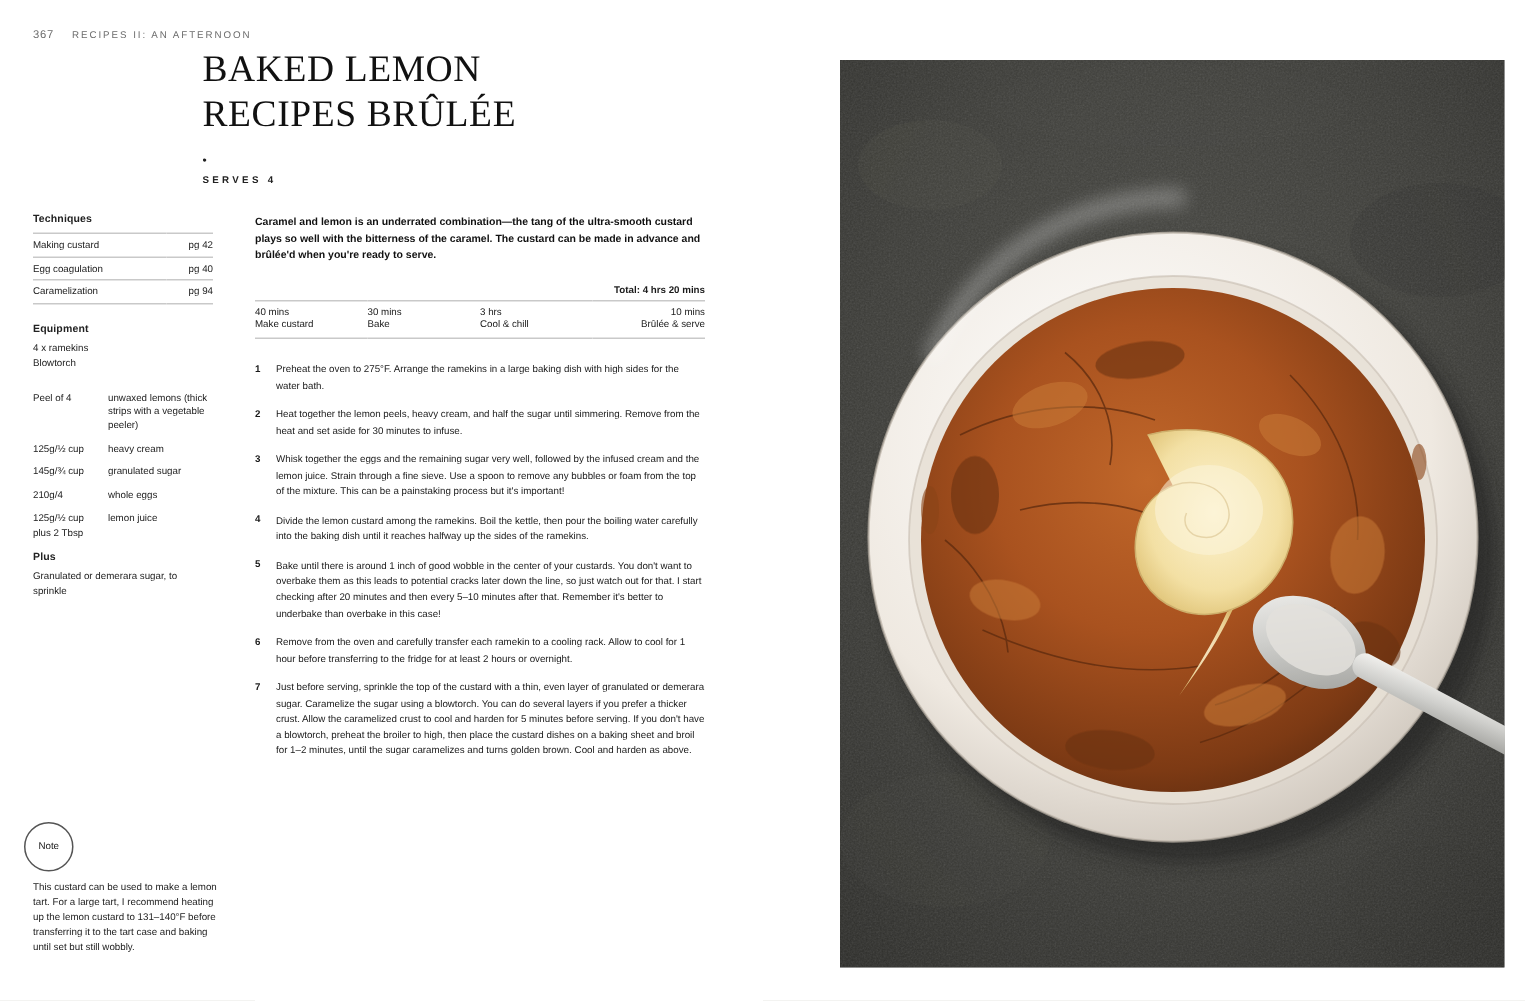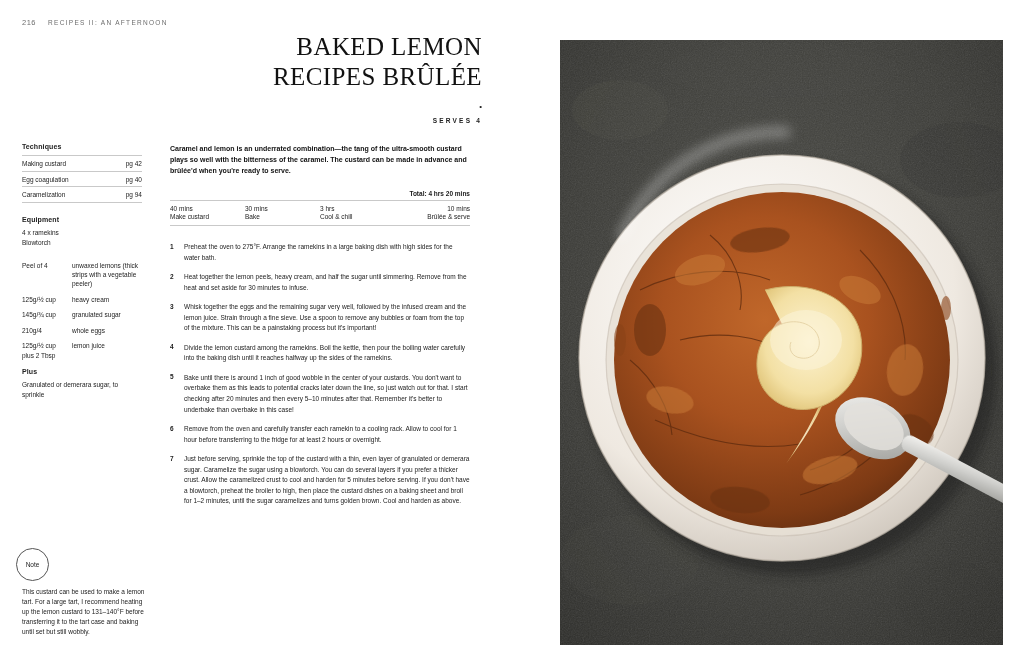--- a/index.html
+++ b/index.html
@@ -37,23 +37,23 @@
     font-size: 6.5px;
     letter-spacing: 1.3px;
     color: #6d6d6d;
     text-transform: uppercase;
   }
 
   
   .title-block {
     position: absolute;
     top: 32px;
-    left: 152px;
+    left: 135px;
     width: 330px;
-    text-align: right;
+    text-align: left;
   }
   .recipe-title {
     font-family: "Liberation Serif", serif;
     font-size: 25px;
     line-height: 1.18;
     letter-spacing: 0.4px;
     color: #111;
     font-weight: 400;
   }
   .dot-sep {
@@ -235,21 +235,21 @@
     background: #3b3b38;
   }
   .photo svg { display: block; }
 </style>
 </head>
 <body>
 
 <div class="page">
 
   <div class="running-head">
-    <span class="folio">216</span>
+    <span class="folio">367</span>
     <span class="chapter-title">RECIPES II: AN AFTERNOON</span>
   </div>
 
   <div class="title-block">
     <div class="recipe-title">
       <div>BAKED LEMON</div>
       <div>RECIPES BRÛLÉE</div>
     </div>
     <div class="dot-sep">•</div>
     <div class="serves">SERVES 4</div>

